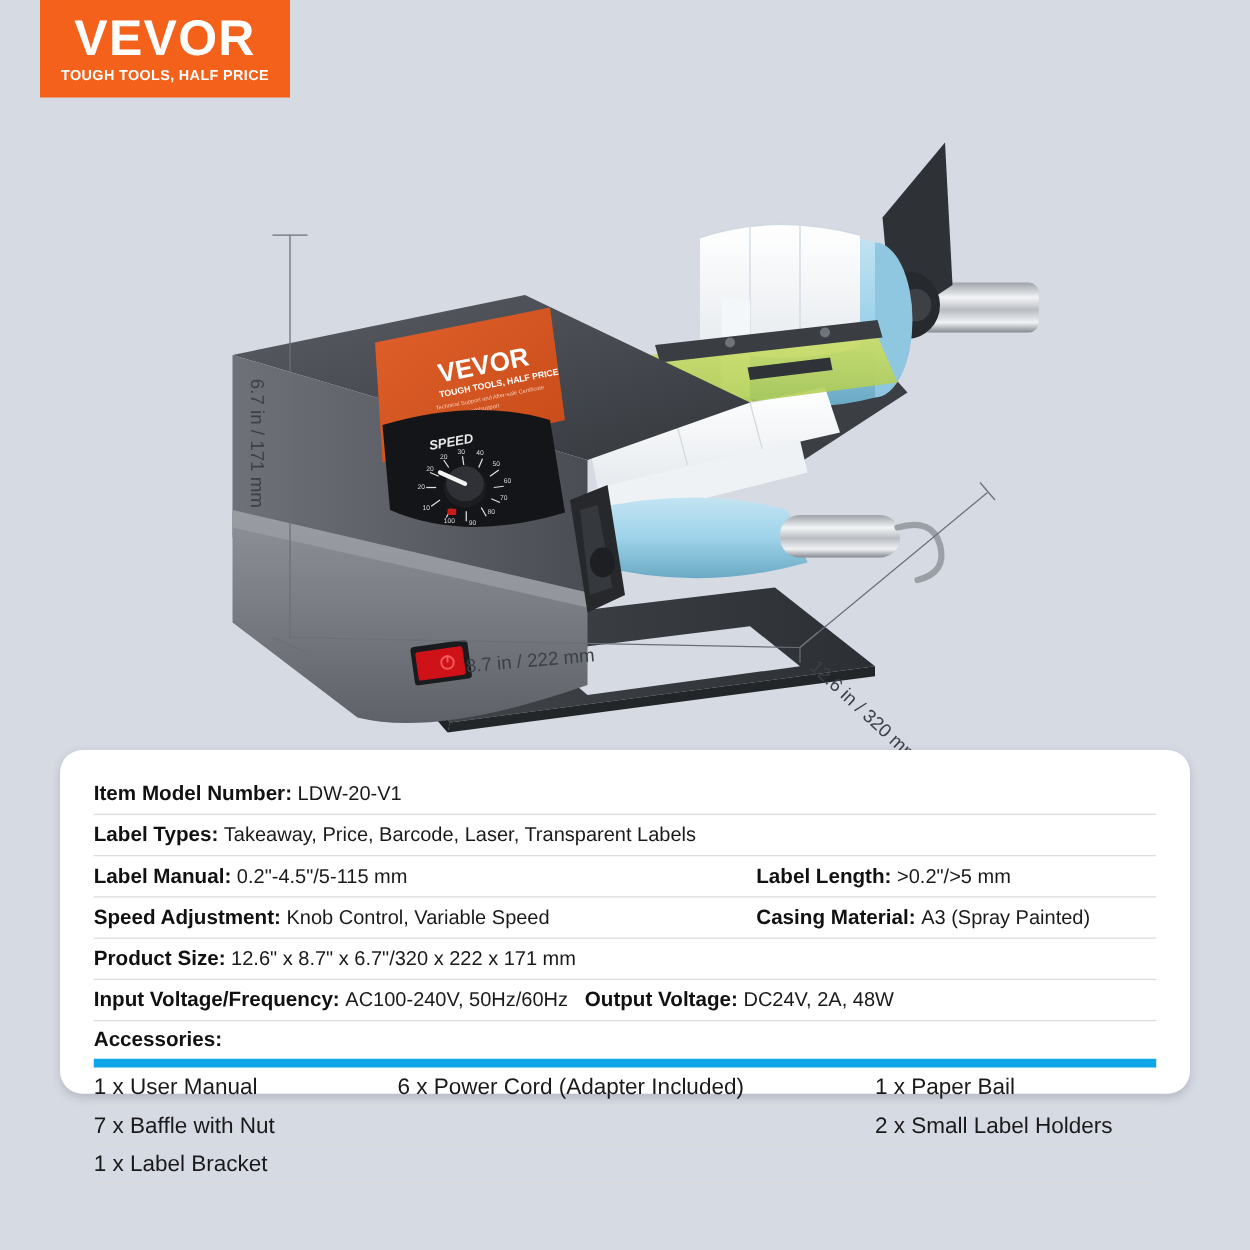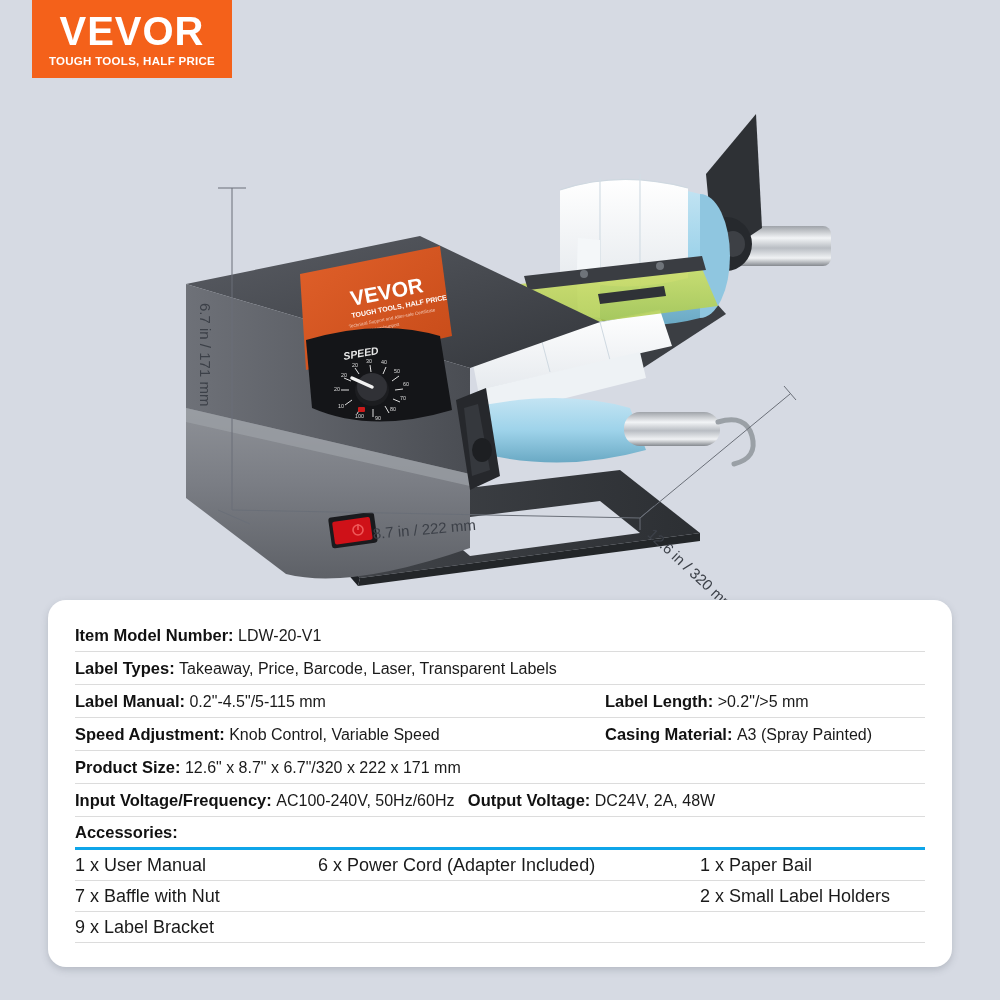--- a/index.html
+++ b/index.html
@@ -79,21 +79,21 @@
     transform: rotate(43deg);
     transform-origin: left top;
   }
 
   
   #spec-card {
     position: absolute;
     left: 48px;
     top: 600px;
     width: 904px;
-    height: 367px;
+    height: 275px;
     background: #ffffff;
     border-radius: 18px;
     box-shadow: 0 3px 7px rgba(90, 95, 110, 0.26);
     box-sizing: border-box;
     padding: 20px 27px 0 27px;
   }
 
   .spec-row {
     position: relative;
     height: 31px;
@@ -117,21 +117,21 @@
   .col-right {
     position: absolute;
     left: 530px;
     top: 0;
   }
   .inline-pair { display: inline; }
 
   #accessories-heading {
     height: 30px;
     line-height: 30px;
-    border-bottom: 3px solid #0ea5e9;
+    border-bottom: 7px solid #0ea5e9;
   }
   .acc-row {
     position: relative;
     height: 30px;
     line-height: 30px;
     border-bottom: 1px solid #dcdcdc;
     white-space: nowrap;
   }
   .acc-c1 { position: absolute; left: 0; top: 0; }
   .acc-c2 { position: absolute; left: 243px; top: 0; }
@@ -374,17 +374,17 @@
     <span class="acc-c2 acc-item">6 x Power Cord (Adapter Included)</span>
     <span class="acc-c3 acc-item">1 x Paper Bail</span>
   </div>
 
   <div class="acc-row">
     <span class="acc-c1 acc-item">7 x Baffle with Nut</span>
     <span class="acc-c3 acc-item">2 x Small Label Holders</span>
   </div>
 
   <div class="acc-row">
-    <span class="acc-c1 acc-item">9 x Label Bracket</span>
+    <span class="acc-c1 acc-item">1 x Label Bracket</span>
     <span class="acc-c3 acc-item"></span>
   </div>
 
 </div>
 
 </body></html>

